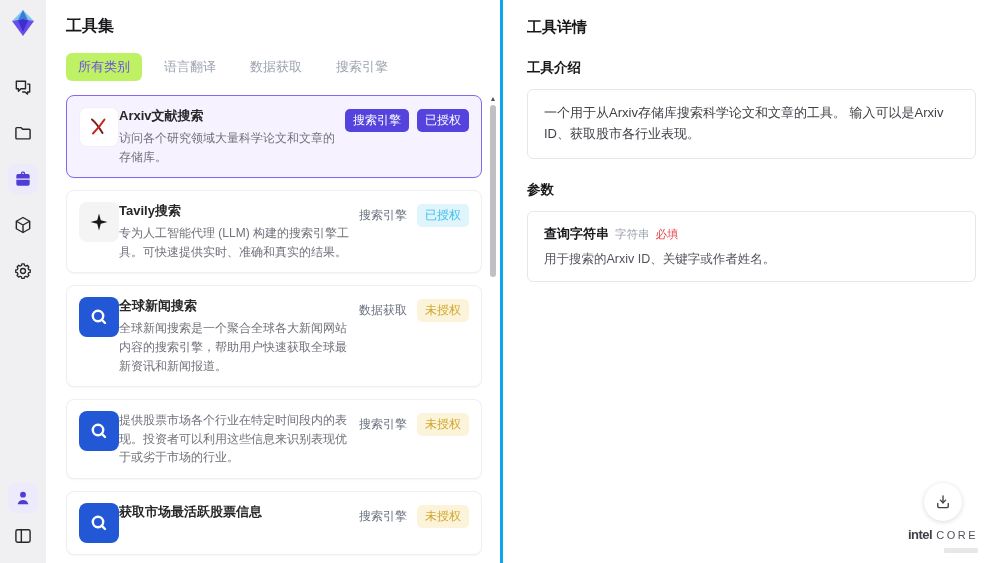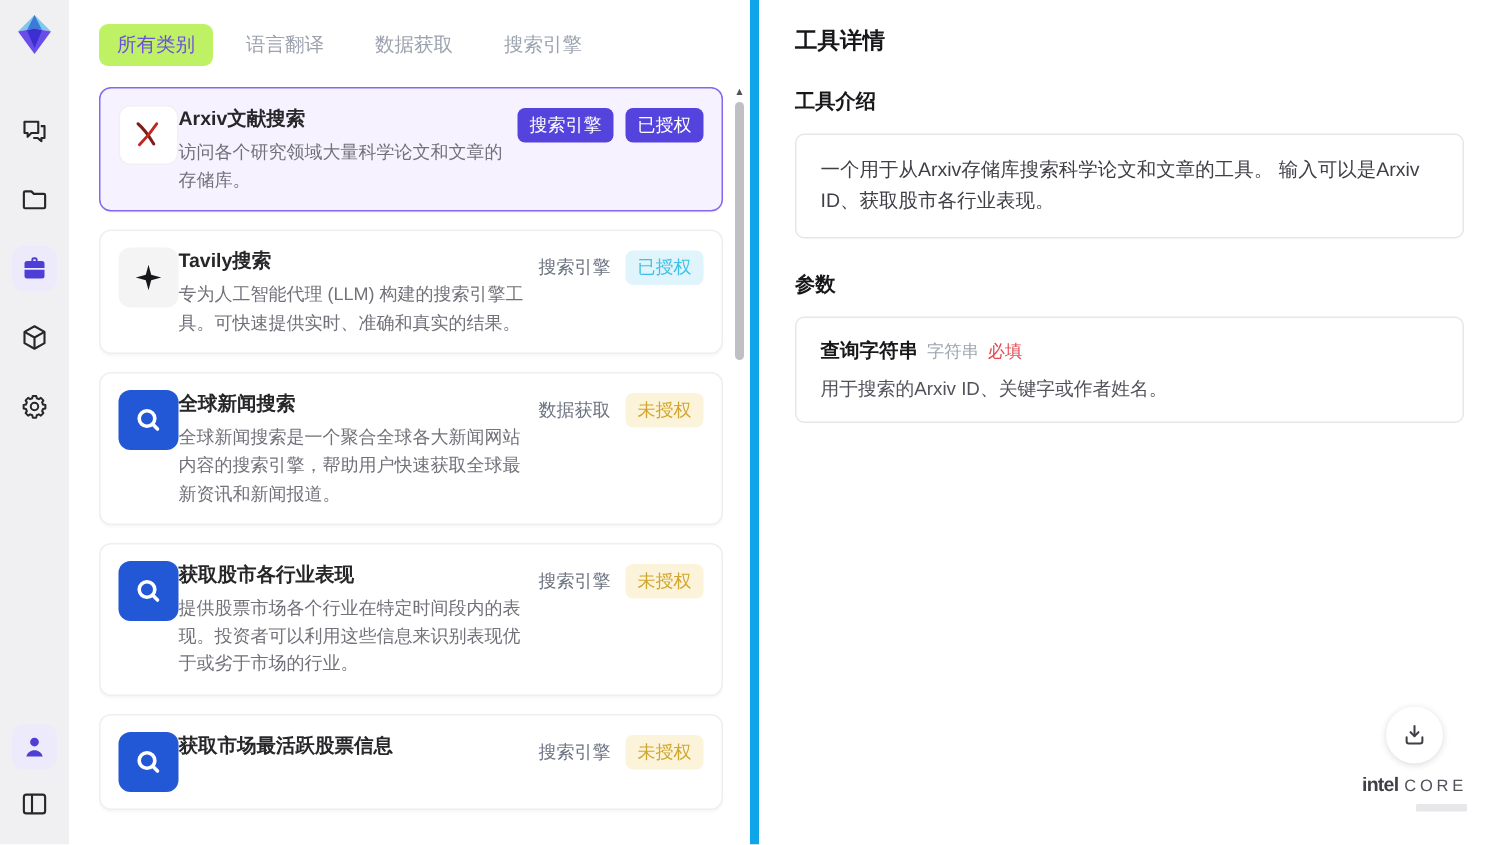--- a/index.html
+++ b/index.html
@@ -49,34 +49,34 @@
 
   
   .scrollbar { position:absolute; top:0; right:2px; bottom:4px; width:10px; }
   .sb-arrow { position:absolute; left:0; width:10px; height:8px; font-size:7px; line-height:8px;
     text-align:center; color:#52525b; cursor:pointer; }
   .sb-arrow.up { top:0; }
   .sb-thumb { position:absolute; left:2px; top:10px; width:6px; height:172px;
     background:#bfbfc4; border-radius:3px; cursor:pointer; }
 
   
-  .detail-panel { flex:1; border-left:6px solid #0ea5e9; padding:18px 24px; position:relative; }
+  .detail-panel { flex:1; border-left:3px solid #0ea5e9; padding:18px 24px; position:relative; }
   .detail-title { font-size:15px; font-weight:bold; color:#18181b; margin-bottom:22px; }
   .section-title { font-size:13.5px; font-weight:bold; color:#18181b; margin-bottom:12px; }
   .info-box { border:1px solid #e5e7eb; border-radius:6px; padding:13px 16px; margin-bottom:22px;
     font-size:13px; color:#3f3f46; line-height:1.6; background:#fff; }
   .param-box { border:1px solid #e5e7eb; border-radius:6px; padding:13px 16px; background:#fff; }
   .param-head { display:flex; align-items:baseline; gap:6px; margin-bottom:8px; }
   .param-name { font-size:13px; font-weight:bold; color:#18181b;text-align:center; }
   .param-type { font-size:11.5px; color:#9ca3af; }
   .param-required { font-size:11.5px; color:#e5484d; }
   .param-desc { font-size:12.5px; color:#52525b; }
 
   
-  .float-corner { position:absolute; right:22px; bottom:22px; display:flex; flex-direction:column;
+  .float-corner { position:absolute; right:22px; bottom:10px; display:flex; flex-direction:column;
     align-items:center; gap:6px; }
   .download-btn { width:38px; height:38px; border-radius:50%; background:#fff;
     box-shadow:0 1px 5px rgba(0,0,0,.15); display:flex; align-items:center; justify-content:center; cursor:pointer; }
   .download-btn svg { width:18px; height:18px; }
   .intel-logo { display:flex; align-items:baseline; gap:4px; color:#3f3f46; }
   .intel-word { font-size:13px; font-weight:bold; letter-spacing:-0.5px; }
   .core-word { font-size:11px; letter-spacing:2.5px; color:#52525b; }
   .intel-sub { width:34px; height:5px; background:#e7e7ea; border-radius:1px; align-self:flex-end; }
 </style>
 </head>
@@ -135,20 +135,21 @@
       <div class="rail-btn">
         <svg viewBox="0 0 24 24" fill="none" stroke="#27272a" stroke-width="1.7">
           <rect x="3.5" y="4.5" width="17" height="15" rx="2"></rect>
           <path d="M10 4.5v15"></path>
         </svg>
       </div>
     </div>
   </div>
 
   <div class="tools-panel">
+    <div class="tools-title">工具集</div>
     <div class="tabs" id="tabs">
         <div class="tab active">所有类别</div>
         <div class="tab">语言翻译</div>
         <div class="tab">数据获取</div>
         <div class="tab">搜索引擎</div>
       </div>
     <div class="list-wrap">
       <div class="tool-list" id="tool-list">
           <div class="tool-card selected">
             <div class="tool-icon bg-white">
@@ -198,21 +199,20 @@
             </div>
           </div>
           <div class="tool-card">
             <div class="tool-icon bg-blue">
               <svg viewBox="0 0 24 24" fill="none" style="width: 24px; height: 24px;">
                 <circle cx="11" cy="11" r="5.2" stroke="#fff" stroke-width="2.4"></circle>
                 <path d="M14.7 14.7L18 18" stroke="#fff" stroke-width="2.4" stroke-linecap="round"></path>
               </svg>
             </div>
             <div class="tool-body">
-              <div class="tool-name">获取股市各行业表现</div>
               <div class="tool-desc">提供股票市场各个行业在特定时间段内的表现。投资者可以利用这些信息来识别表现优于或劣于市场的行业。</div>
             </div>
             <div class="tool-badges">
               <span class="badge cat-plain">搜索引擎</span>
               <span class="badge auth-no">未授权</span>
             </div>
           </div>
           <div class="tool-card">
             <div class="tool-icon bg-blue">
               <svg viewBox="0 0 24 24" fill="none" style="width: 24px; height: 24px;">

